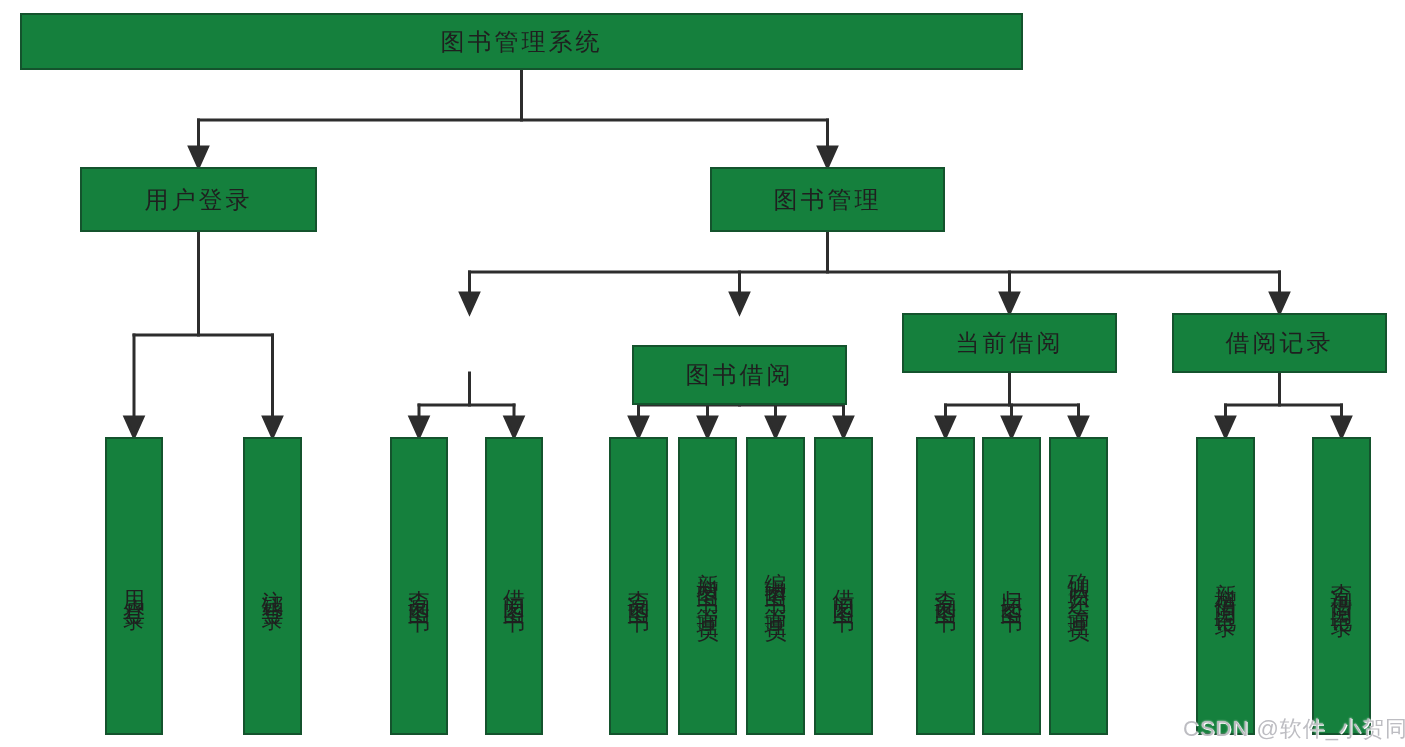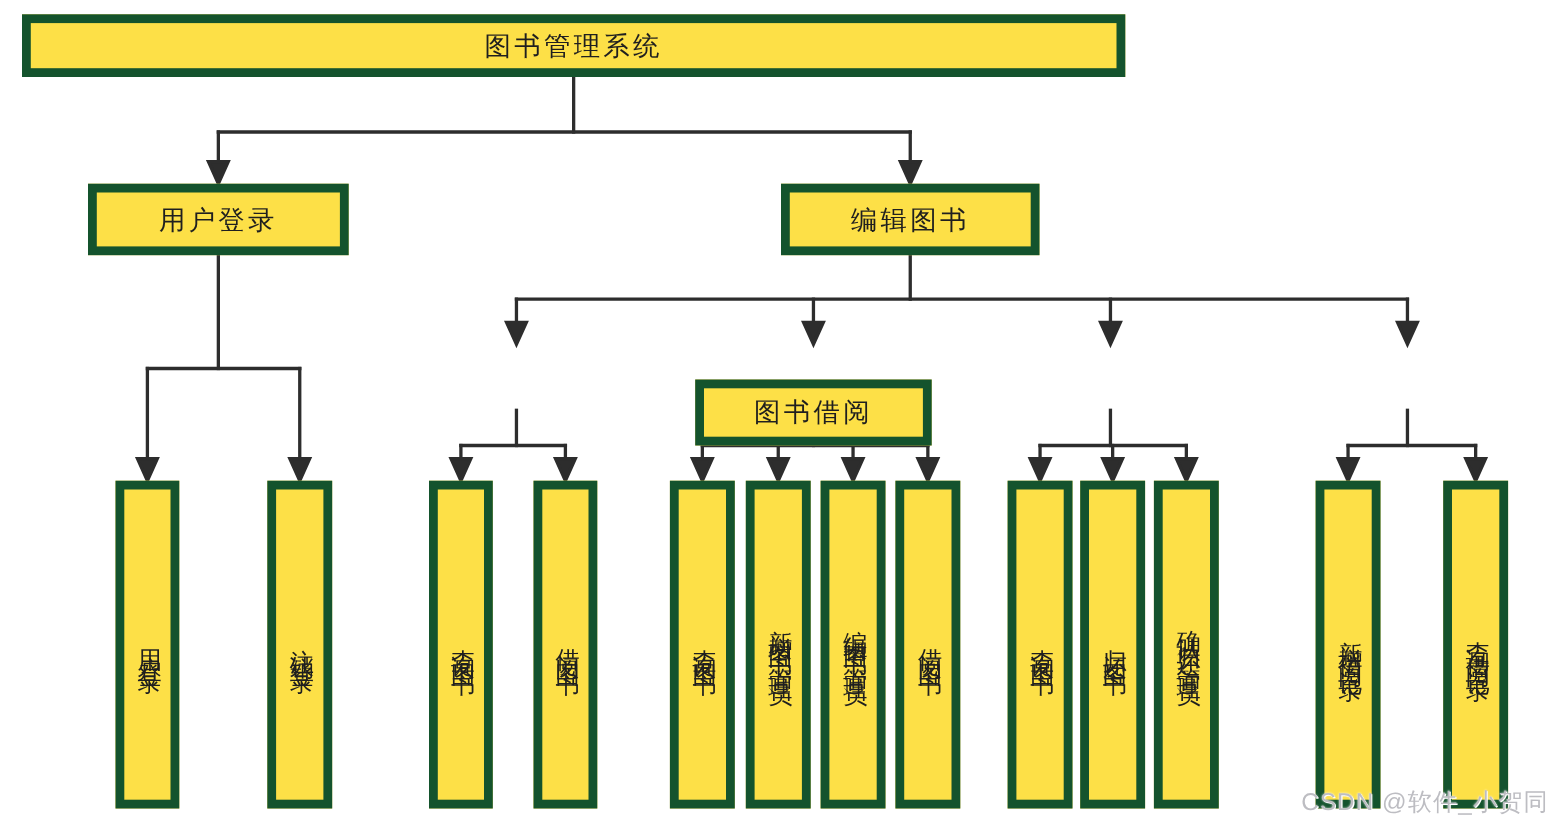--- a/index.html
+++ b/index.html
@@ -19,27 +19,26 @@
     position: absolute;
     left: 0;
     top: 0;
     width: 1405px;
     height: 747px;
     pointer-events: none;
   }
   .node {
     position: absolute;
     box-sizing: border-box;
-    background: #fde047;
-    border: 8px solid #14532d;
+    background: #15803d;
+    border: 2px solid #14532d;
     display: flex;
     align-items: center;
     justify-content: center;
     color: #1f1f1f;
-    font-family: Liberation Mono, monospace;
   }
   .node-h {
     font-size: 24px;
     letter-spacing: 3px;
     white-space: nowrap;
   }
   .node-leaf span {
     writing-mode: vertical-rl;
     text-orientation: mixed;
     font-size: 22px;
@@ -123,23 +122,25 @@
       <line x1="1225.5" y1="405" x2="1225.5" y2="420"></line>
       <polygon points="1216.5,417 1234.5,417 1225.5,437"></polygon>
       <line x1="1341.5" y1="405" x2="1341.5" y2="420"></line>
       <polygon points="1332.5,417 1350.5,417 1341.5,437"></polygon>
     </g>
   </svg>
 
   <div class="node node-h" style="left:20px; top:13px; width:1003px; height:57px;">图书管理系统</div>
 
   <div class="node node-h" style="left:80px; top:167px; width:237px; height:65px;">用户登录</div>
-  <div class="node node-h" style="left:710px; top:167px; width:235px; height:65px;">编辑图书</div>
+  <div class="node node-h" style="left:710px; top:167px; width:235px; height:65px;">图书管理</div>
 
   <div class="node node-h" style="left:632px; top:313px; width:215px; height:60px;margin-top:32px;">图书借阅</div>
+  <div class="node node-h" style="left:902px; top:313px; width:215px; height:60px;">当前借阅</div>
+  <div class="node node-h" style="left:1172px; top:313px; width:215px; height:60px;">借阅记录</div>
 
   <div class="node node-leaf" style="left:105px; top:437px; width:58px; height:298px;">
     <span>用户登录</span>
   </div>
   <div class="node node-leaf" style="left:243px; top:437px; width:59px; height:298px;">
     <span>注销登录</span>
   </div>
 
   <div class="node node-leaf" style="left:390px; top:437px; width:58px; height:298px;">
     <span>查询图书</span>

